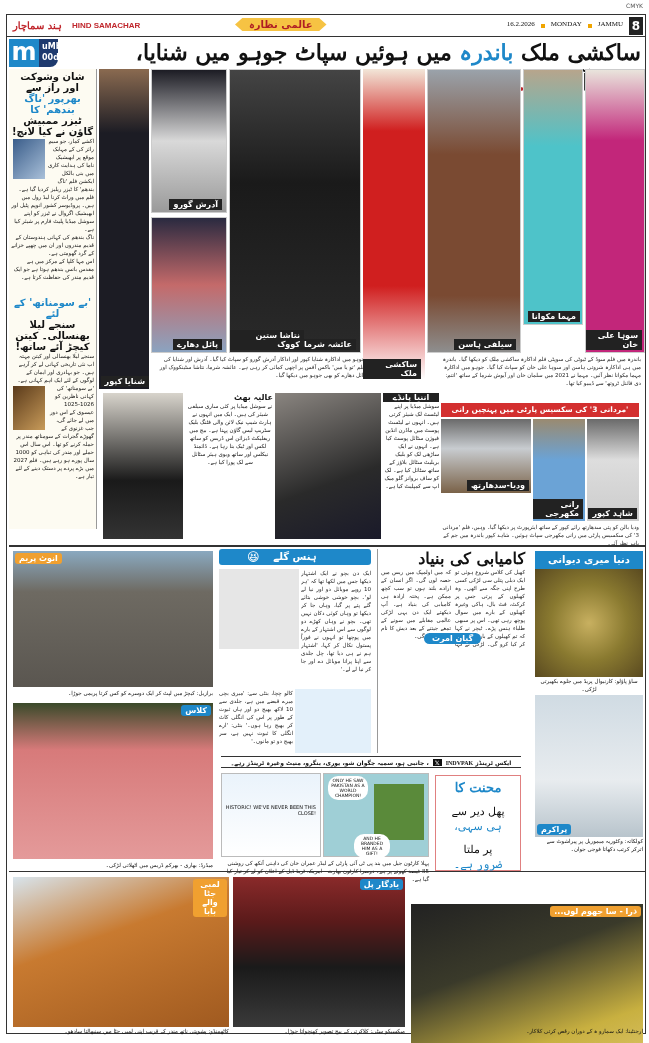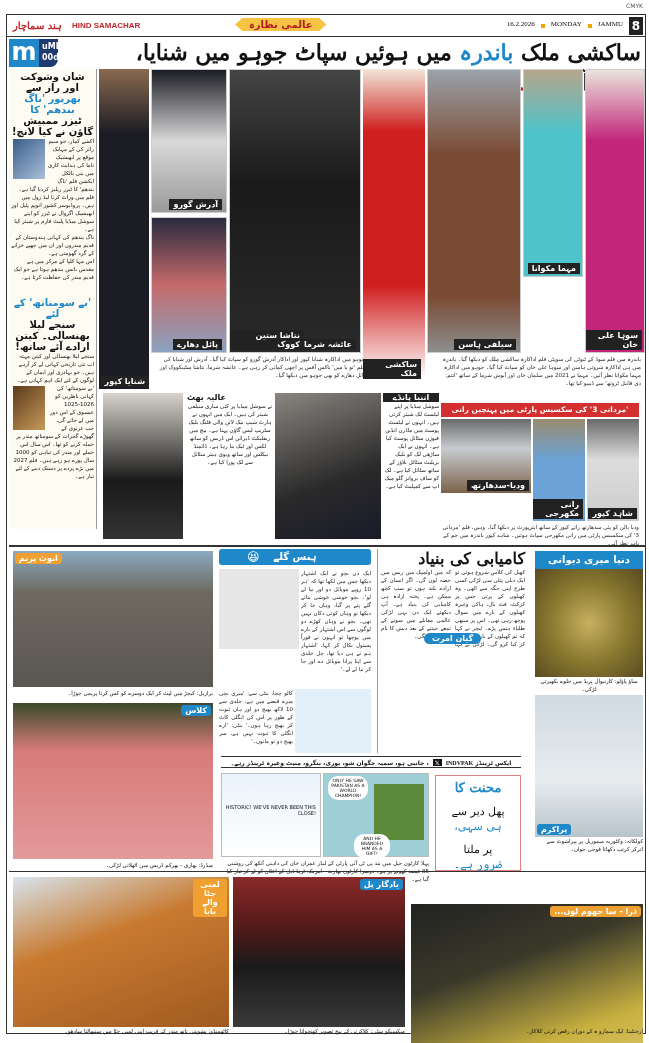--- a/index.html
+++ b/index.html
@@ -21,21 +21,21 @@
   .headline .hl-red { color: #c0272d; }
   .left-col { position: absolute; left: 2px; top: 54px; width: 88px; height: 460px; background: #fdfbf2; border-right: 1px solid #999; padding: 2px; direction: rtl; font-size: 5.5px; line-height: 8px; overflow: hidden; }
   .left-col .lc-head { font-size: 10px; font-weight: bold; line-height: 11px; text-align: center; }
   .left-col .lc-blue { color: #1e88c9; }
   .left-col .lc-img { width: 32px; height: 40px; background: linear-gradient(135deg,#3a5d8a,#a9c0d9); float: left; margin: 2px; }
   .left-col .lc-img2 { width: 32px; height: 44px; background: linear-gradient(135deg,#5a3a1a,#c89b5a); float: left; margin: 2px; }
   .photo-strip { position: absolute; left: 92px; top: 54px; width: 546px; height: 286px; }
   .ph { position: absolute; overflow: hidden; border: 1px solid #ccc; }
   .cap { position: absolute; bottom: 2px; background: #222; color: #fff; font-size: 8px; font-weight: bold; padding: 1px 4px; direction: rtl; }
   .strip-cap { position: absolute; font-size: 5.5px; line-height: 8px; direction: rtl; text-align: right; color: #222; }
-  .name-tag { font-size: 8px; font-weight: bold; direction: rtl; text-align: left; }
+  .name-tag { font-size: 8px; font-weight: bold; direction: rtl; text-align: right; }
   .body-sm { font-size: 5.5px; line-height: 8px; direction: rtl; text-align: right; }
   .red-banner { position: absolute; left: 396px; top: 388px; width: 236px; height: 14px; background: #d32f2f; color: #fff; font-size: 7.5px; font-weight: bold; text-align: center; direction: rtl; line-height: 14px; }
   .sep { position: absolute; left: 2px; top: 530px; width: 636px; height: 2px; background: #333; }
   .blk { position: absolute; }
   .badge { position: absolute; color: #fff; font-size: 8px; font-weight: bold; padding: 1px 4px; border-radius: 3px; direction: rtl; }
   .caption { font-size: 5.5px; direction: rtl; text-align: right; line-height: 8px; }
   .section-hdr-blue { background: #1e88c9; color: #fff; font-size: 10px; font-weight: bold; text-align: center; direction: rtl; }
   .big-title { font-size: 16px; font-weight: bold; direction: rtl; text-align: right; color: #111; font-family: "DejaVu Serif", serif; }
   .text-col { font-size: 5.5px; line-height: 8px; direction: rtl; text-align: justify; color: #222; }
   .ticker { position: absolute; left: 214px; top: 741px; width: 300px; height: 12px; border-top: 1px solid #333; border-bottom: 1px solid #333; font-size: 6px; direction: rtl; text-align: center; line-height: 11px; font-weight: bold; }
@@ -80,31 +80,31 @@
   <div class="left-col">
     <div class="lc-head">شان وشوکت اور راز سے</div>
     <div class="lc-head lc-blue">بھرپور 'ناگ بندھم' کا</div>
     <div class="lc-head">ٹیزر ممبیش گاؤن نے کیا لانچ!</div>
     <div class="lc-img"></div>
     <p>اکشے کمار، جو سیم رائز کی کے مہابک موقع پر ابھیشیک ناما کی ہدایت کاری میں بنی بالکل ایکشن فلم 'ناگ بندھم' کا ٹیزر ریلیز کردیا گیا ہے۔ فلم میں وراٹ کرنا لیڈ رول میں ہیں۔ پروڈیوسر کشور انوپم پٹیل اور ابھیشیک اگروال نے ٹیزر کو اپنے سوشل میڈیا پلیٹ فارم پر شیئر کیا ہے۔</p>
     <p>ناگ بندھم کی کہانی ہندوستان کے قدیم مندروں اور ان میں چھپے خزانے کے گرد گھومتی ہے۔</p>
     <p>اس مہا کلپا کے مرکز میں ہے مقدس بانس بندھم ہوتا ہے جو ایک قدیم مندر کی حفاظت کرتا ہے۔</p>
     <div class="lc-head lc-blue" style="margin-top:16px">'بے سومناتھ' کے لئے</div>
     <div class="lc-head">سنجے لیلا بھنسالی۔ کیتن</div>
-    <div class="lc-head">ارادے آئے ساتھ!</div>
+    <div class="lc-head">کیچڑ آئے ساتھ!</div>
     <p>سنجے لیلا بھنسالی اور کیتن مہتہ اب نئی تاریخی کہانی لے کر آرہے ہیں۔ جو بہادری اور ایمان کے لوگوں کے لئے ایک اہم کہانی ہے۔</p>
     <div class="lc-img2"></div>
     <p>'بے سومناتھ' کی کہانی ناظرین کو 1026-1025 عیسوی کے اس دور میں لے جائے گی، جب غزنوی کے گھوڑے گجرات کے سومناتھ مندر پر حملہ کرنے کو تھا۔ اس سال اس حملے اور مندر کی تباہی کو 1000 سال پورے ہو رہے ہیں۔ فلم 2027 میں بڑے پردے پر دستک دینے کے لئے تیار ہے۔</p>
   </div>
 
   <div class="photo-strip">
     <div class="ph" style="right:0;top:0;width:60px;height:284px;background:linear-gradient(180deg,#e9e4dc 0%,#c2267a 25%,#c2267a 100%)">
       <span class="cap" style="right:2px">سوہا علی خان</span>
     </div>
-    <div class="ph" style="right:62px;top:0;width:60px;height:208px;background:linear-gradient(180deg,#b7a58c 0%,#4ec3c9 30%,#4ec3c9 100%)">
+    <div class="ph" style="right:62px;top:0;width:60px;height:256px;background:linear-gradient(180deg,#b7a58c 0%,#4ec3c9 30%,#4ec3c9 100%)">
       <span class="cap" style="right:2px">مہما مکوانا</span>
     </div>
     <div class="ph" style="right:124px;top:0;width:94px;height:284px;background:linear-gradient(180deg,#9aa2aa 0%,#7a4a32 30%,#7a4a32 80%,#8e8e8e 100%)">
       <span class="cap" style="right:4px">سیلفی ہاسن</span>
     </div>
     <div class="ph" style="right:220px;top:0;width:62px;height:310px;border:none;background:linear-gradient(180deg,#f2e6d8 0%,#d01f1f 20%,#d01f1f 70%,#fff 100%)">
       <span class="cap" style="right:4px;bottom:0">ساکشی ملک</span>
     </div>
     <div class="ph" style="right:284px;top:0;width:132px;height:284px;background:linear-gradient(180deg,#444 0%,#1a1a1a 40%,#2a2a2a 100%)">
       <span class="cap" style="right:4px">عائشہ شرما</span>

